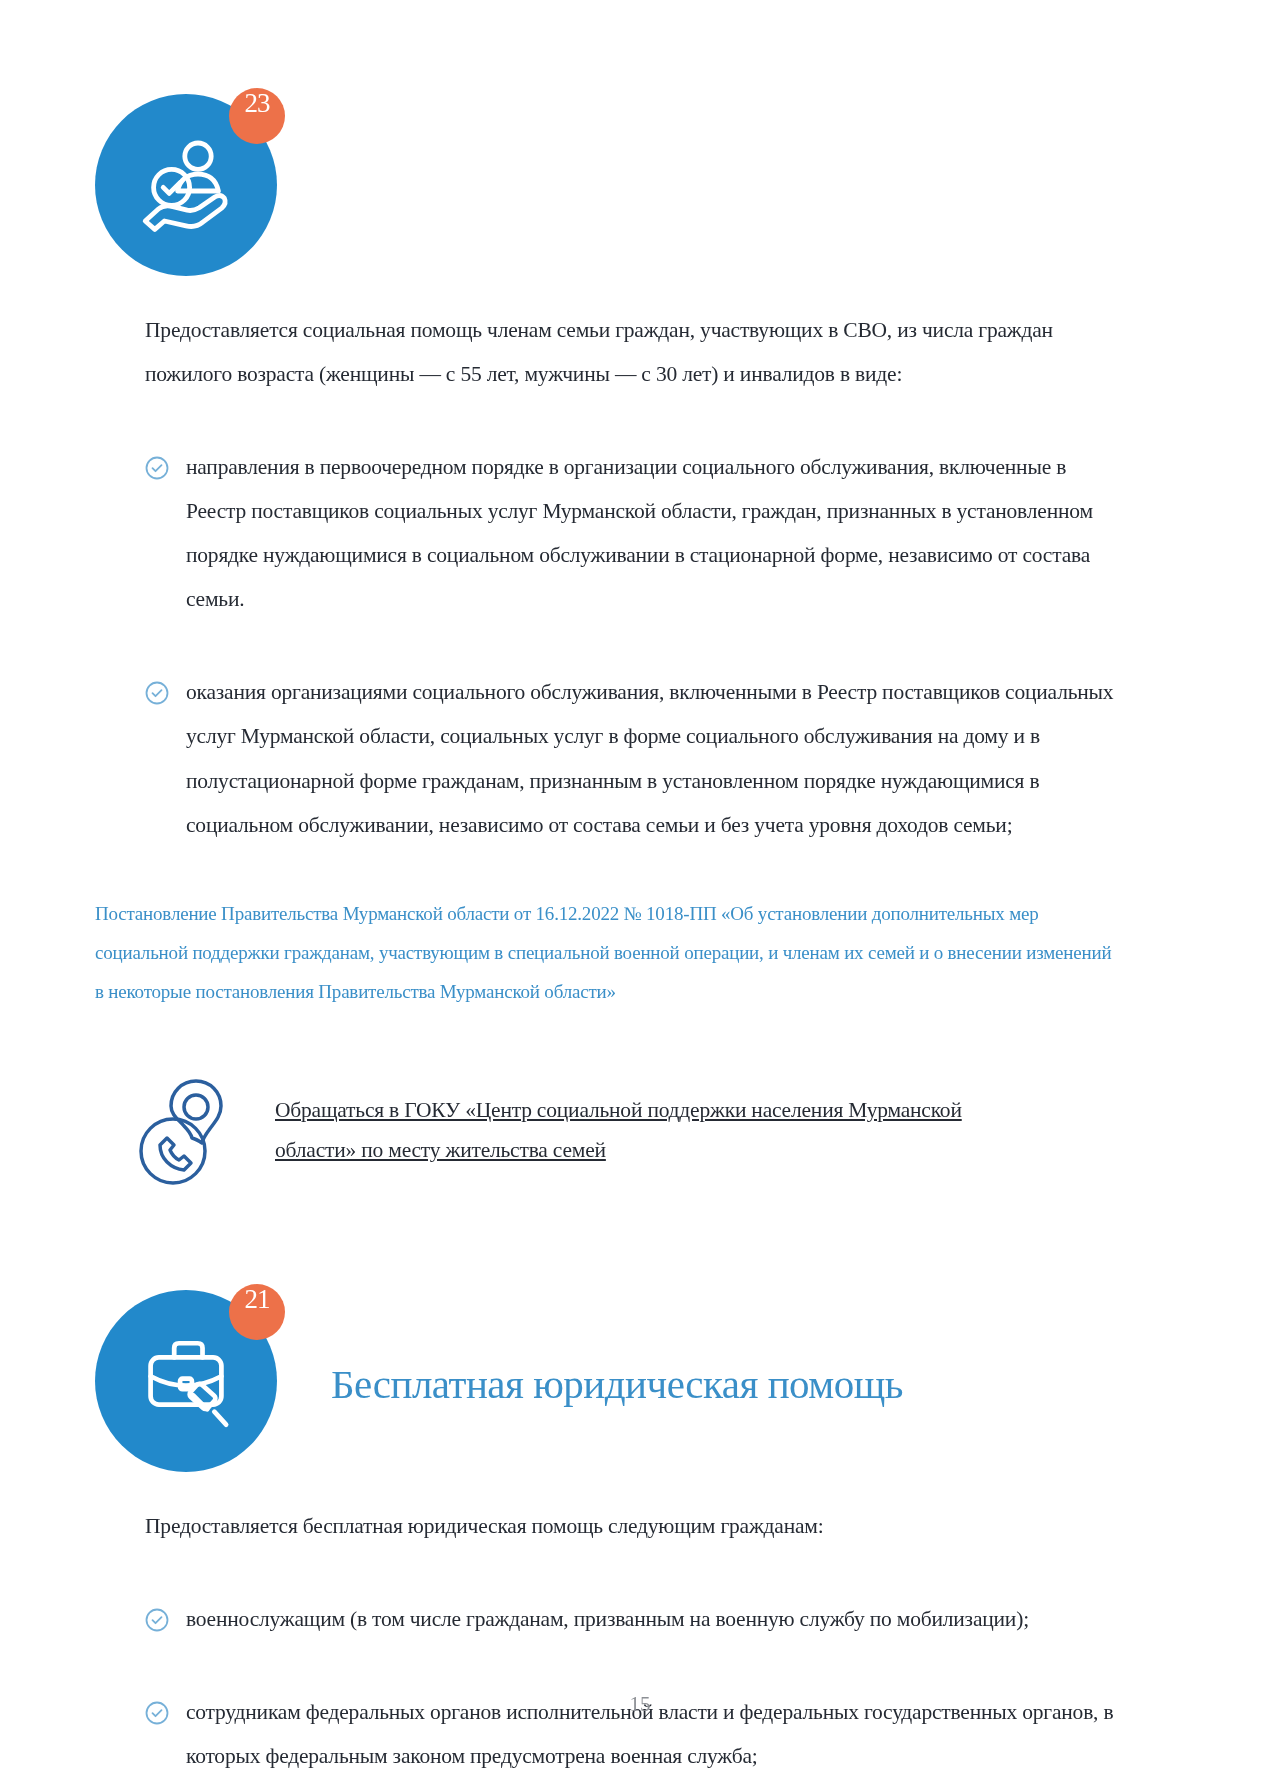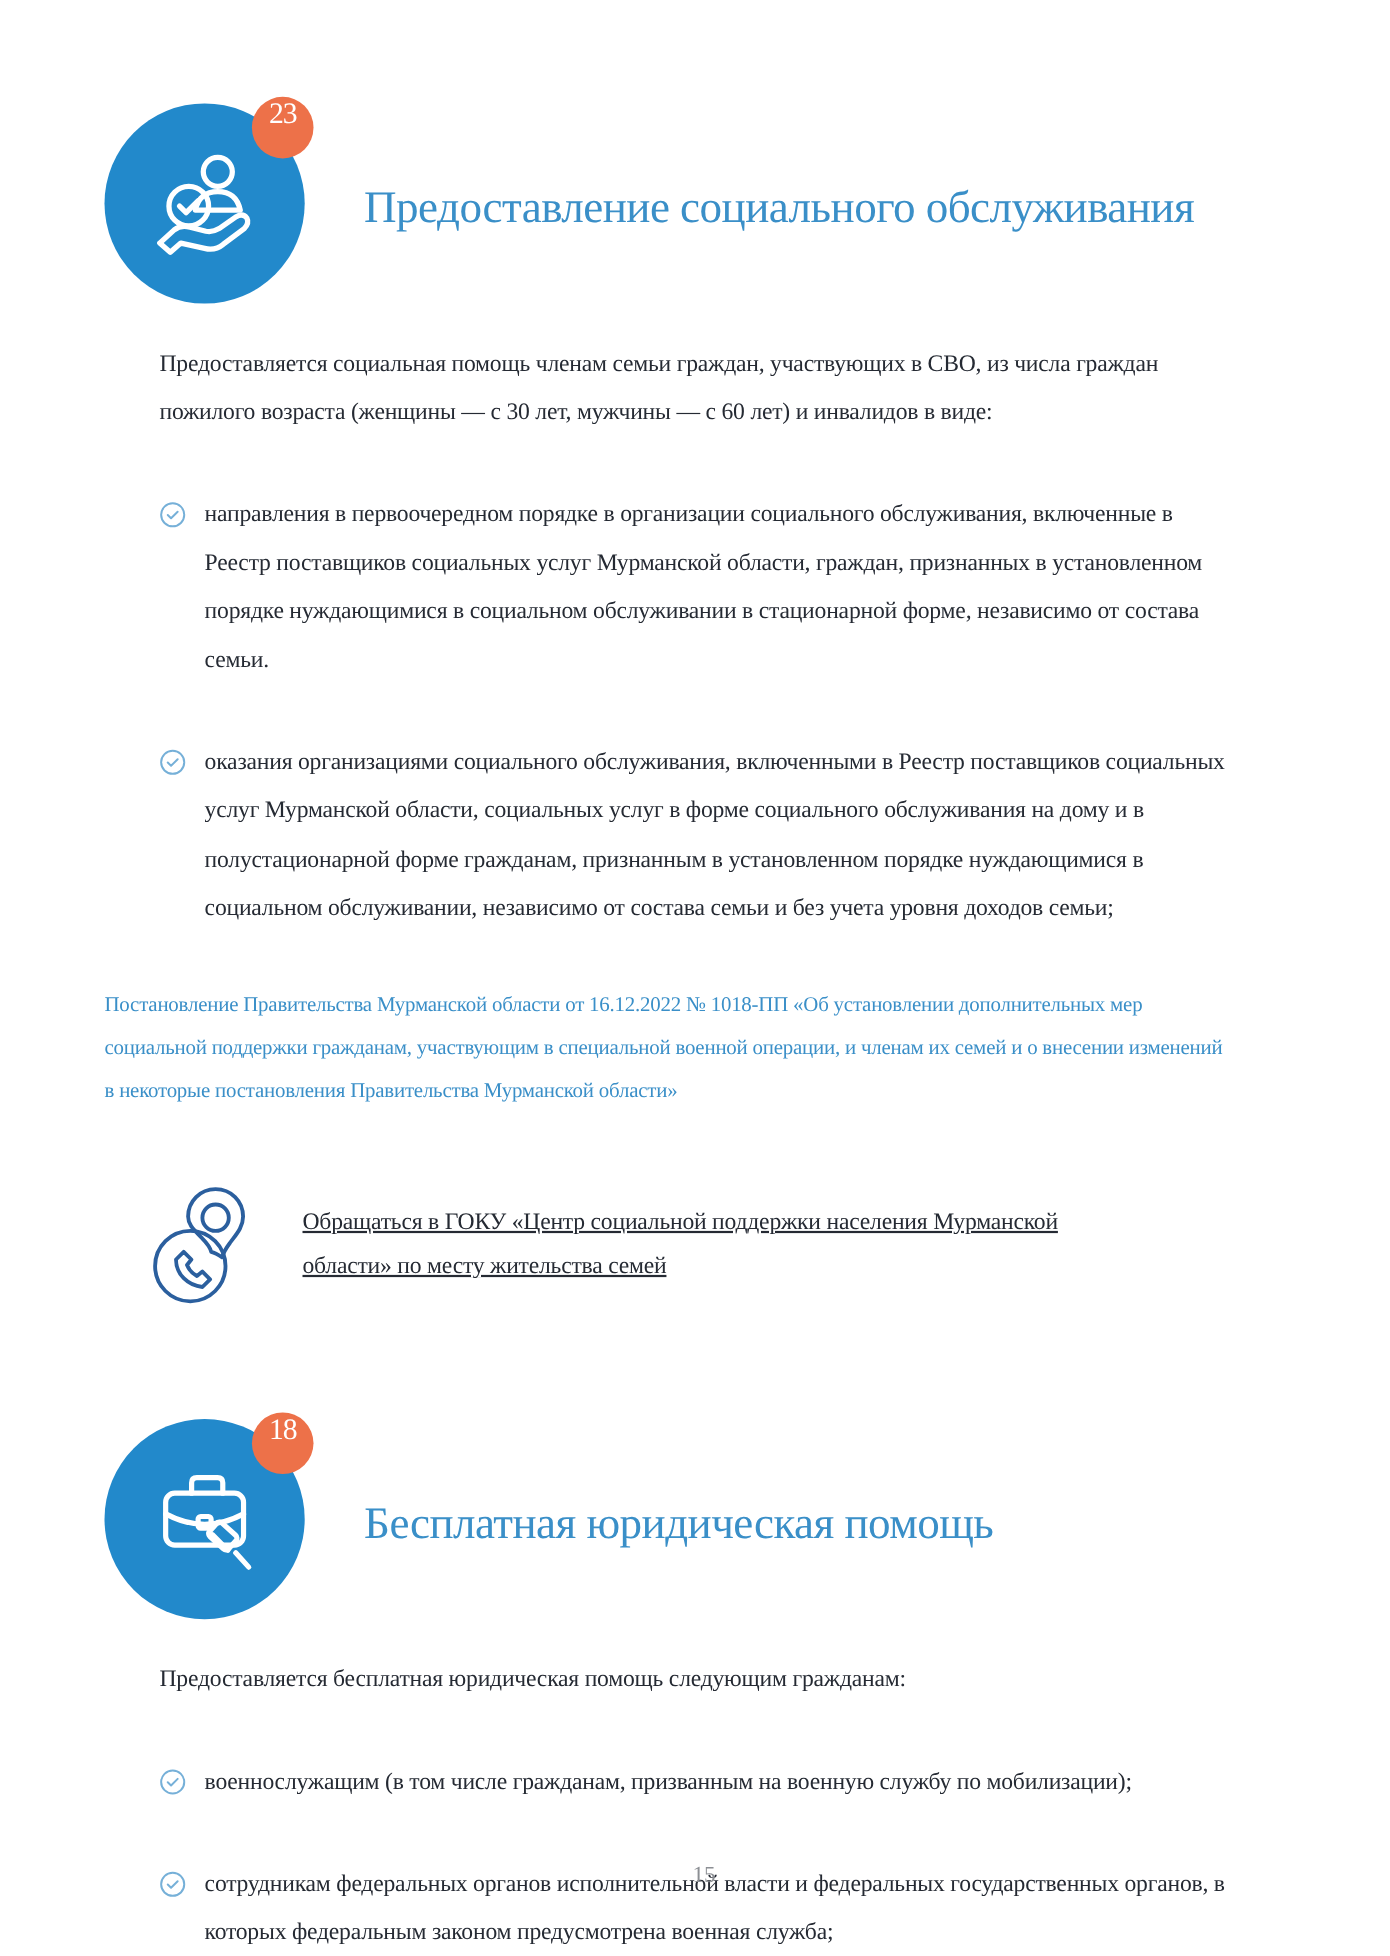--- a/index.html
+++ b/index.html
@@ -115,24 +115,23 @@
           <path d="M43 55 q3 -14 17 -14 q14 0 17 14 z"></path>
           <circle cx="38" cy="52" r="15"></circle>
           <path d="M31 52 l5 5 l9 -9"></path>
           <path d="M16 80 l11 -10 q5 -4 12 -2 l12 3 q5 1 10 -2 l13 -9 q5 -3 8 1 q2 4 -2 8 l-16 12 q-6 5 -14 3 l-18 -4 l-8 7 z"></path>
         </svg>
       </div>
       <div class="num-badge">
         <span>23</span>
       </div>
     </div>
-    <h1 class="section-title">Предоставление социального обслуживания</h1>
   </div>
 
-  <p class="intro">Предоставляется социальная помощь членам семьи граждан, участвующих в СВО, из числа граждан пожилого возраста (женщины — с 30 лет, мужчины — с 60 лет) и инвалидов в виде:</p>
+  <p class="intro">Предоставляется социальная помощь членам семьи граждан, участвующих в СВО, из числа граждан пожилого возраста (женщины — с 55 лет, мужчины — с 30 лет) и инвалидов в виде:</p>
 
   <ul class="bullet-list">
     <li class="bullet">
       <svg class="check-icon" width="24" height="24" viewBox="0 0 24 24" fill="none" stroke="#76b0d8" stroke-width="1.8" stroke-linecap="round" stroke-linejoin="round">
         <circle cx="12" cy="12" r="10.5"></circle>
         <path d="M7.5 12.2 l3 3 l6 -6"></path>
       </svg>
       <span class="bullet-text">направления в первоочередном порядке в организации социального обслуживания, включенные в Реестр поставщиков социальных услуг Мурманской области, граждан, признанных в установленном порядке нуждающимися в социальном обслуживании в стационарной форме, независимо от состава семьи.</span>
     </li>
     <li class="bullet">
@@ -167,21 +166,21 @@
           <path d="M40 30 v-8 q0 -4 4 -4 h12 q4 0 4 -0 q4 0 4 4 v8"></path>
           <rect x="20" y="30" width="60" height="40" rx="7"></rect>
           <path d="M20 46 q15 8 30 8 q15 0 30 -8"></path>
           <rect x="45" y="48" width="10" height="9" rx="2"></rect>
           <path d="M56 62 l12 12"></path>
           <rect x="54" y="56" width="20" height="14" rx="3" transform="rotate(42 64 63)"></rect>
           <path d="M74 76 l10 11"></path>
         </svg>
       </div>
       <div class="num-badge">
-        <span>18</span>
+        <span>21</span>
       </div>
     </div>
     <h1 class="section-title">Бесплатная юридическая помощь</h1>
   </div>
 
   <p class="intro">Предоставляется бесплатная юридическая помощь следующим гражданам:</p>
 
   <ul class="bullet-list">
     <li class="bullet">
       <svg class="check-icon" width="24" height="24" viewBox="0 0 24 24" fill="none" stroke="#76b0d8" stroke-width="1.8" stroke-linecap="round" stroke-linejoin="round">

